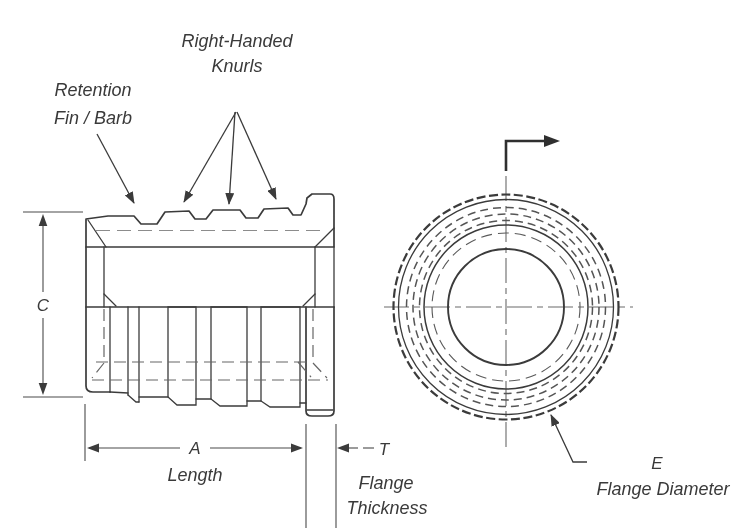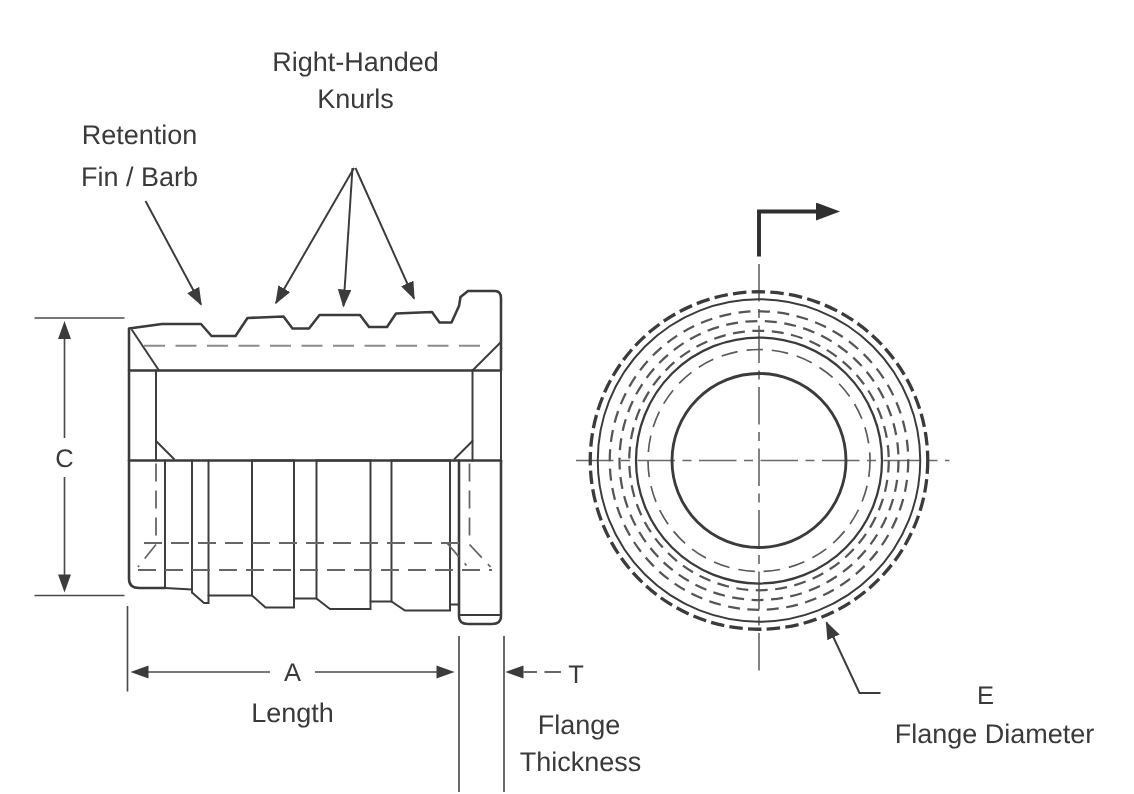--- a/index.html
+++ b/index.html
@@ -1,16 +1,16 @@
 <!DOCTYPE html>
 <html><head>
 <meta charset="utf-8">
 <style>
   html,body{margin:0;padding:0;background:#ffffff;}
-  .page{width:756px;height:529px;position:relative;background:#ffffff;overflow:hidden;}
+  .page{width:756px;height:529px;position:relative;background:#ffffff;overflow:hidden;font-style:italic;}
   svg{display:block;}
   text{font-family:"Liberation Sans", sans-serif;fill:#3a3a3a;}
   .callout{font-size:18px;font-weight:400;}
   .dimletter{font-size:17px;}
   .caption{font-size:18px;}
   .outline{stroke:#3b3b3b;stroke-width:1.7;fill:none;stroke-linejoin:round;stroke-linecap:round;}
   .thin{stroke:#3b3b3b;stroke-width:1.3;fill:none;stroke-linecap:round;}
   .hidden-line{stroke:#666666;stroke-width:1.2;fill:none;stroke-dasharray:12 6;}
   .center-line{stroke:#6a6a6a;stroke-width:1.1;fill:none;stroke-dasharray:25 5 6 5;}
   .collar-dash{stroke:#8c8c8c;stroke-width:1.2;fill:none;stroke-dasharray:14 7;}

